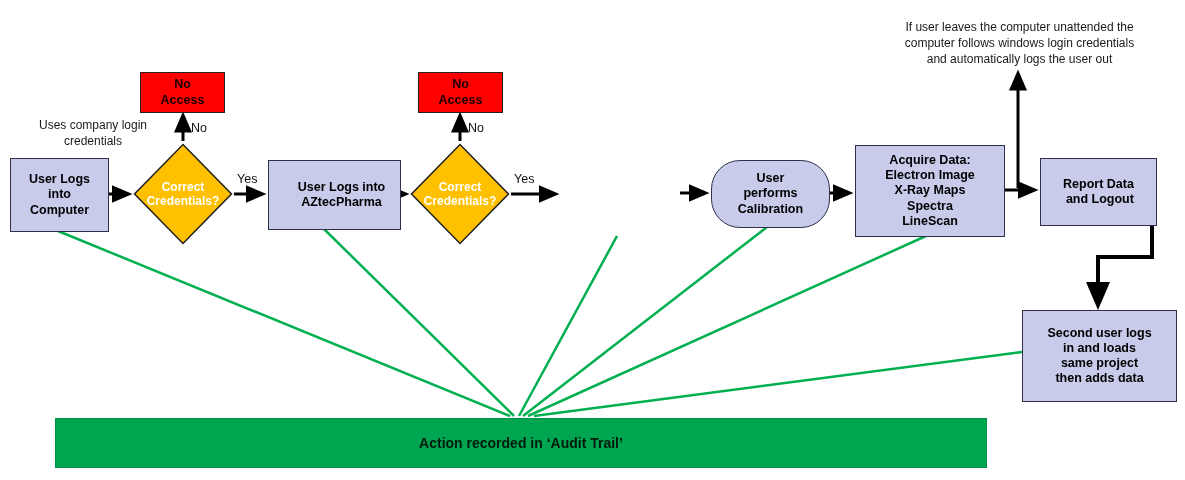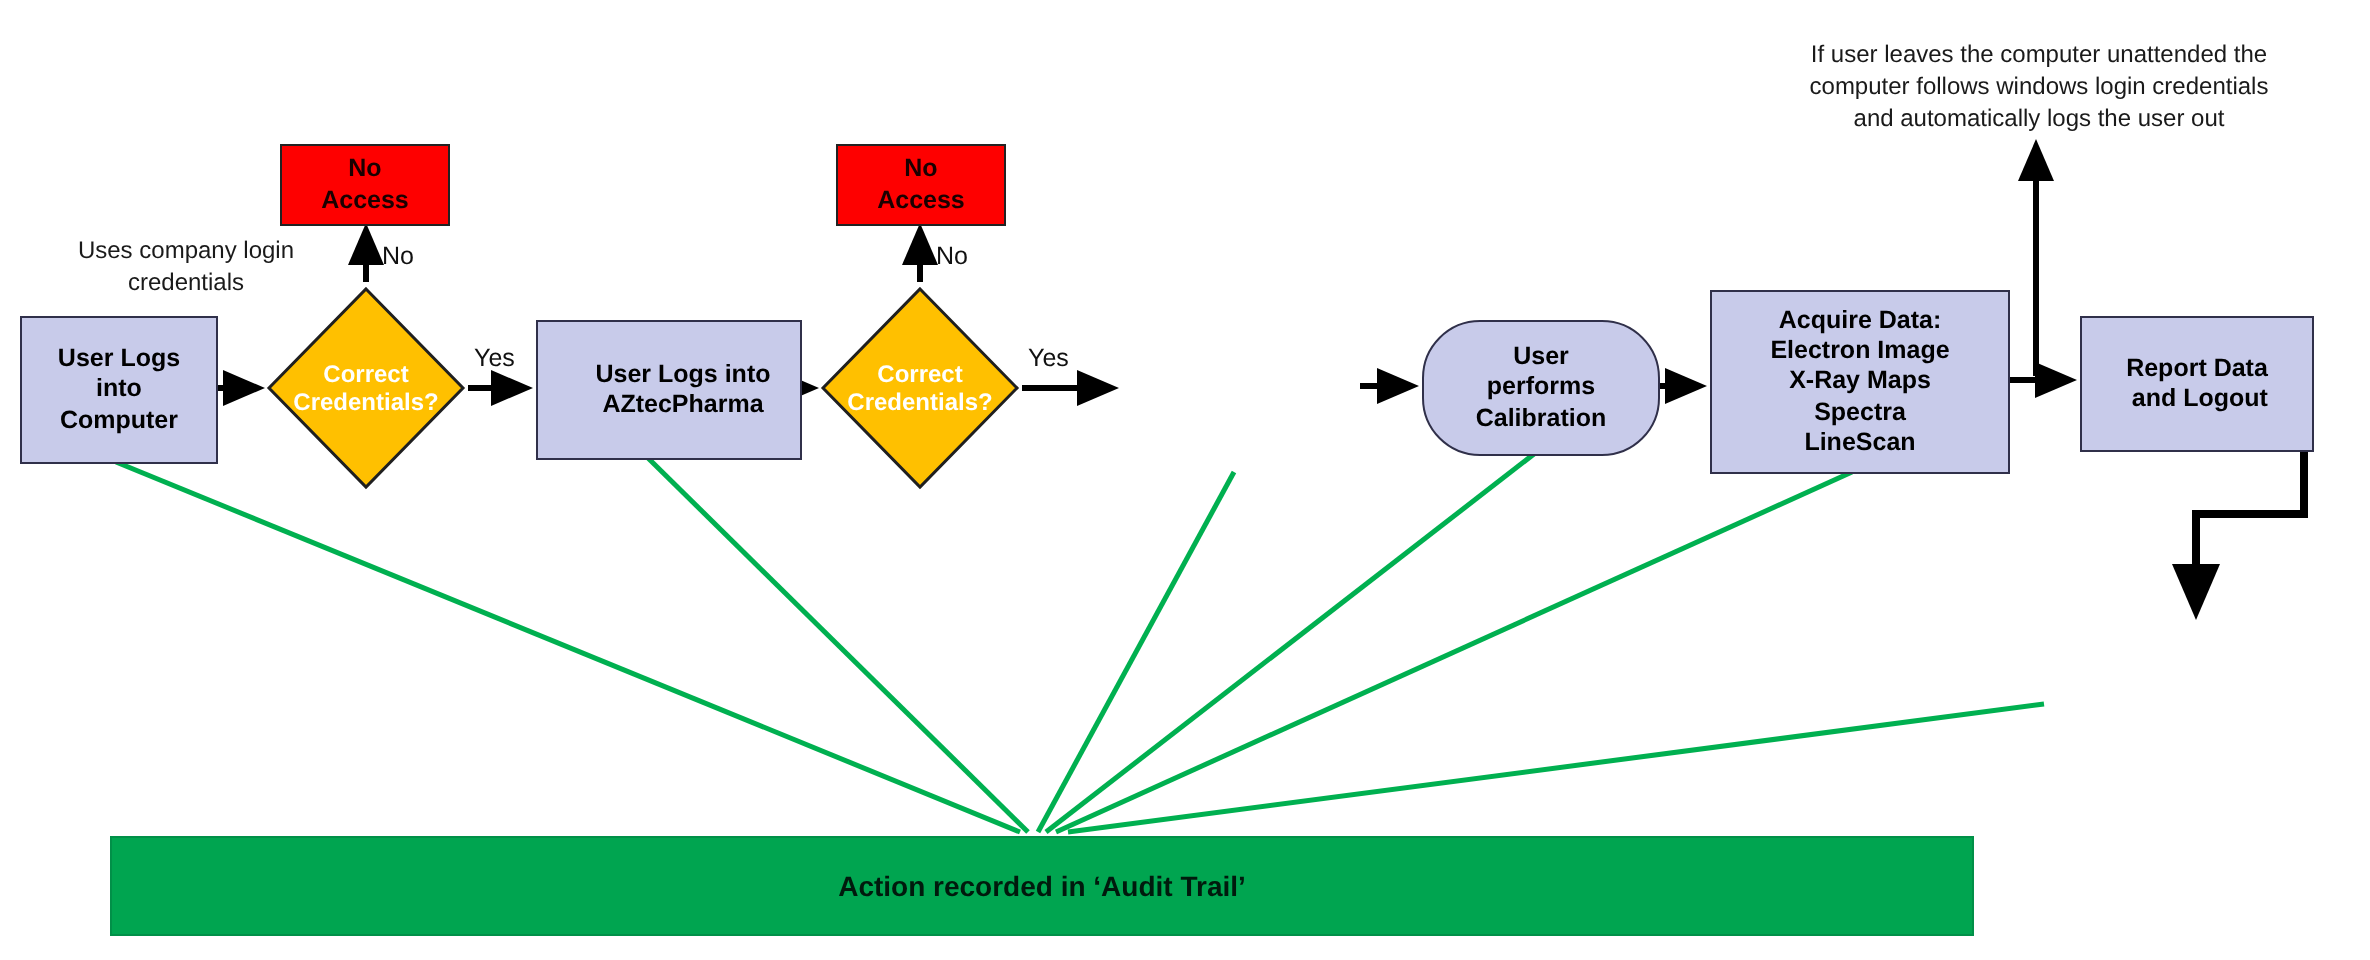--- a/index.html
+++ b/index.html
@@ -79,20 +79,24 @@
 
   <div class="node process" style="left:855px;top:145px;width:148px;height:90px;">Acquire Data:
 Electron Image
 X-Ray Maps
 Spectra
 LineScan</div>
 
   <div class="node process" style="left:1040px;top:158px;width:115px;height:66px;text-align:right;">Report Data
 and Logout</div>
 
+  <div class="node process" style="left:1022px;top:310px;width:153px;height:90px;">Second user logs
+in and loads
+same project
+then adds data</div>
 
   <div class="node denied" style="left:140px;top:72px;width:83px;height:39px;">No
 Access</div>
 
   <div class="node denied" style="left:418px;top:72px;width:83px;height:39px;">No
 Access</div>
 
   <div class="diamond" style="left:133px;top:143px;width:100px;height:102px;">
     <svg width="100" height="102" viewBox="0 0 100 102">
       <polygon points="50,1.5 98.5,51 50,100.5 1.5,51" fill="#ffc000" stroke="#1f1f1f" stroke-width="1.5"></polygon>

